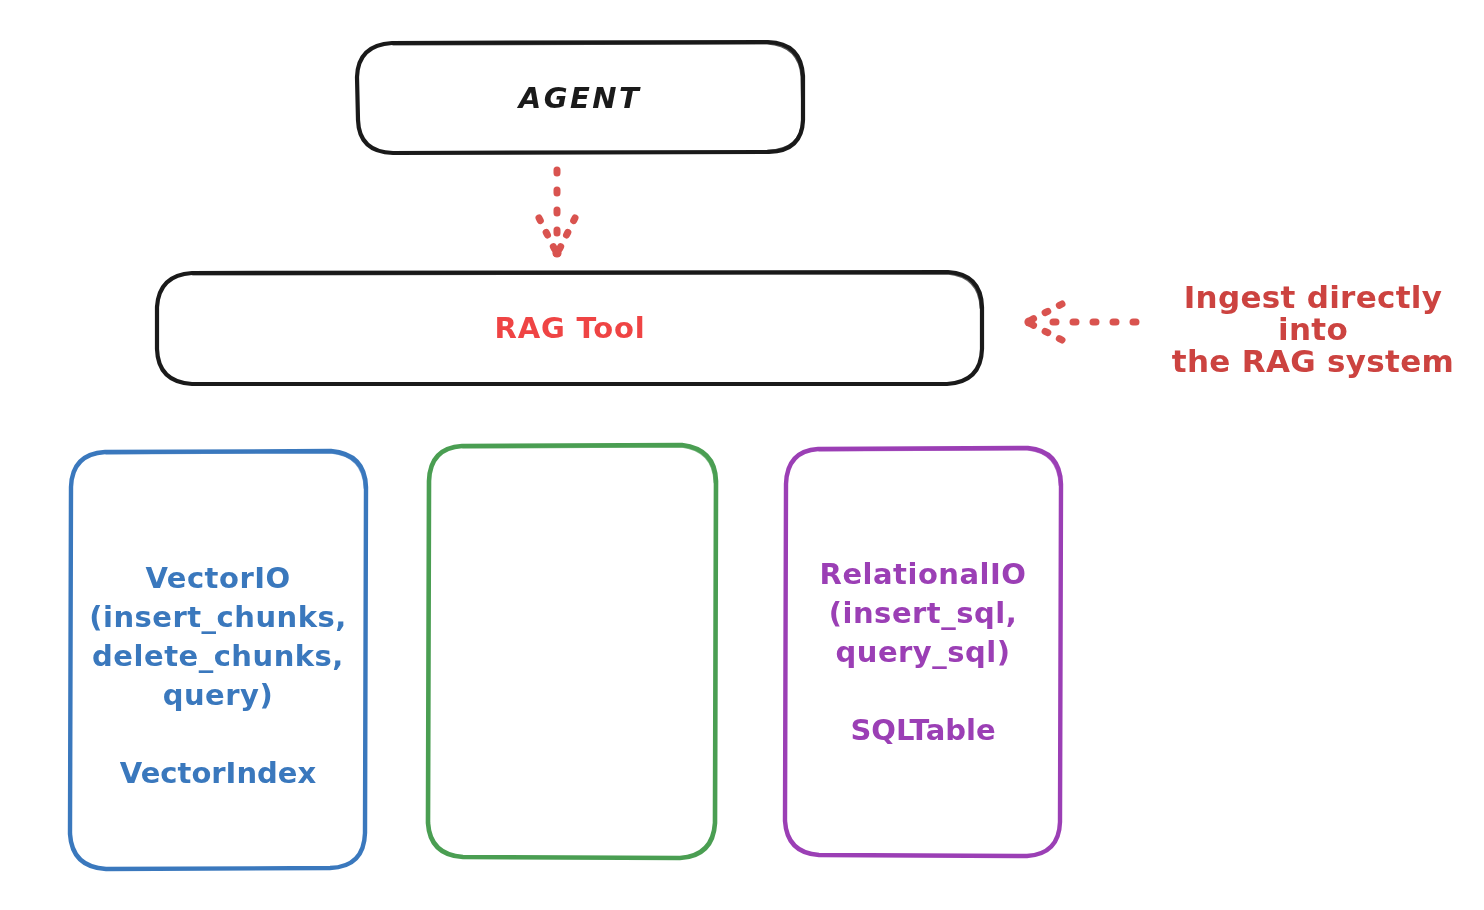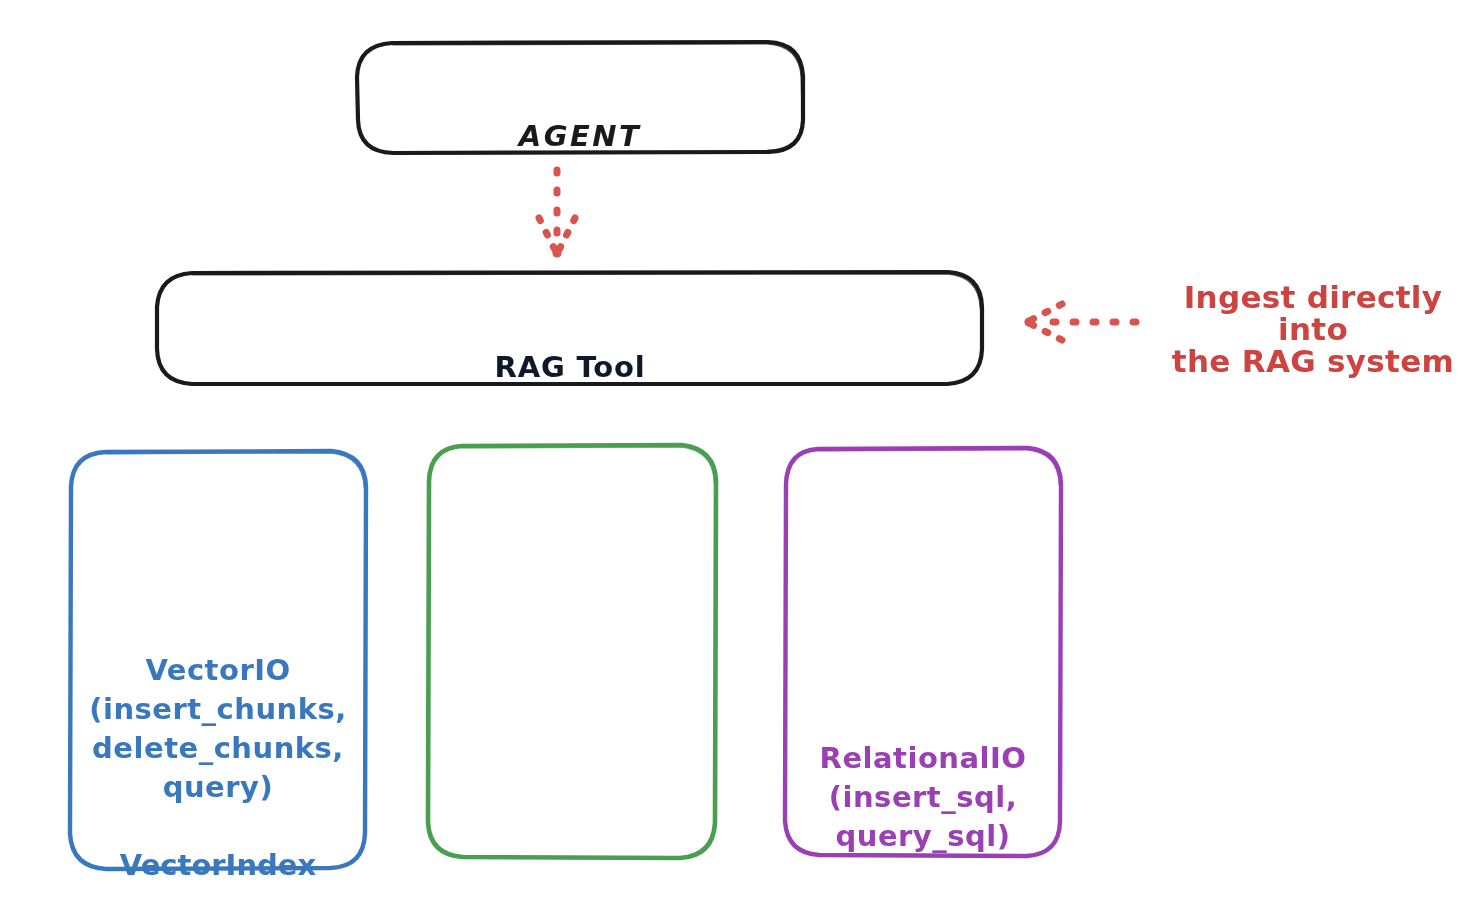--- a/index.html
+++ b/index.html
@@ -19,21 +19,21 @@
     left: 0; top: 0;
     width: 1484px;
     height: 910px;
   }
   .node {
     position: absolute;
     box-sizing: border-box;
     display: flex;
     flex-direction: column;
     align-items: center;
-    justify-content: flex-end;
+    justify-content: center;
     text-align: center;
     background: transparent;
   }
   .node-label {
     white-space: pre-line;
     letter-spacing: 0.5px;
   }
 
   
   #agent-node {
@@ -51,21 +51,21 @@
 
   
   #rag-tool-node {
     left: 157px; top: 272px;
     width: 826px; height: 112px;
   }
   #rag-tool-node .node-label {
     font-family: "DejaVu Sans", sans-serif;
     font-weight: 700;
     font-size: 29px;
-    color: #0f172a;
+    color: #ef4444;
     letter-spacing: 0.8px;
   }
 
   
   .provider .node-label {
     font-family: "DejaVu Sans", sans-serif;
     font-weight: 700;
     font-size: 29px;
     line-height: 39px;
   }
@@ -157,16 +157,17 @@
   <div class="node-sublabel">VectorIndex</div>
 </div>
 
 <div class="node provider" id="keyvalueio-node">
 </div>
 
 <div class="node provider" id="relationalio-node">
   <div class="node-label">RelationalIO
 (insert_sql,
 query_sql)</div>
+  <div class="node-sublabel">SQLTable</div>
 </div>
 
 <div id="ingest-annotation">Ingest directly into
 the RAG system</div>
 
 </body></html>

